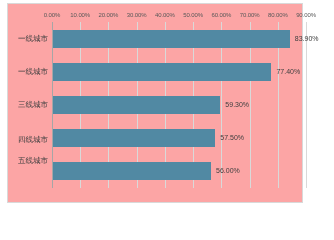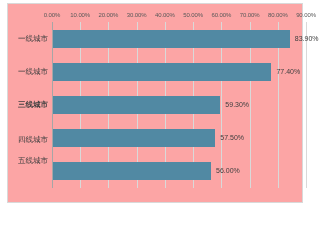--- a/index.html
+++ b/index.html
@@ -124,21 +124,21 @@
       <div class="x-tick-label" style="left: 185.111px;">50.00%</div>
       <div class="x-tick-label" style="left: 213.333px;">60.00%</div>
       <div class="x-tick-label" style="left: 241.556px;">70.00%</div>
       <div class="x-tick-label" style="left: 269.778px;">80.00%</div>
       <div class="x-tick-label" style="left: 298px;">90.00%</div>
     </div>
 
   <div id="y-axis-labels">
       <div class="cat-label" style="top: 7.6px;">一线城市</div>
       <div class="cat-label" style="top: 40.8px;">一线城市</div>
-      <div class="cat-label" style="top: 74px; font-weight: bold;">三线城市</div>
+      <div class="cat-label" style="top: 74px;">三线城市</div>
       <div class="cat-label" style="top: 109px; font-family: Liberation Serif, serif;">四线城市</div>
       <div class="cat-label" style="top: 130px;">五线城市</div>
     </div>
 
   <div id="plot-area">
     <div id="gridlines">
         <div class="gridline" style="left: 28.2222px;"></div>
         <div class="gridline" style="left: 56.4444px;"></div>
         <div class="gridline" style="left: 84.6667px;"></div>
         <div class="gridline" style="left: 112.889px;"></div>

